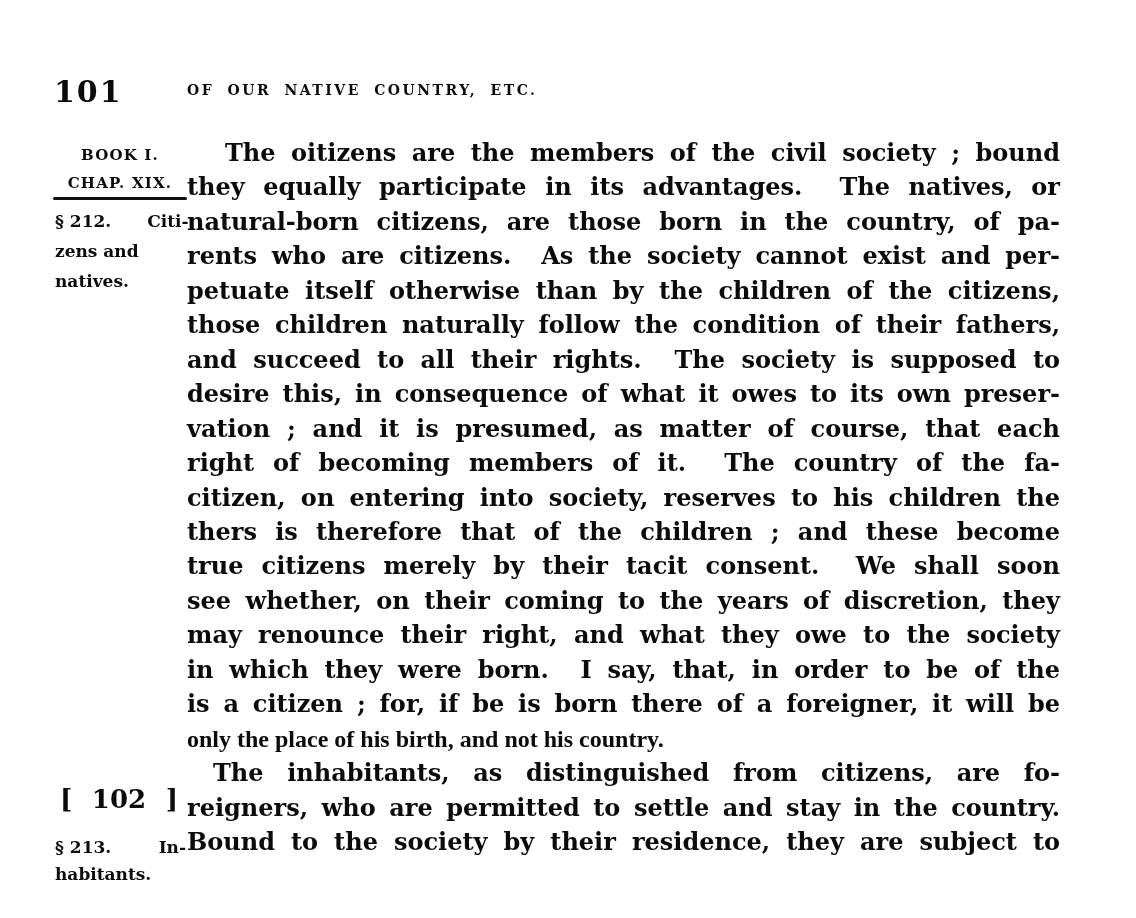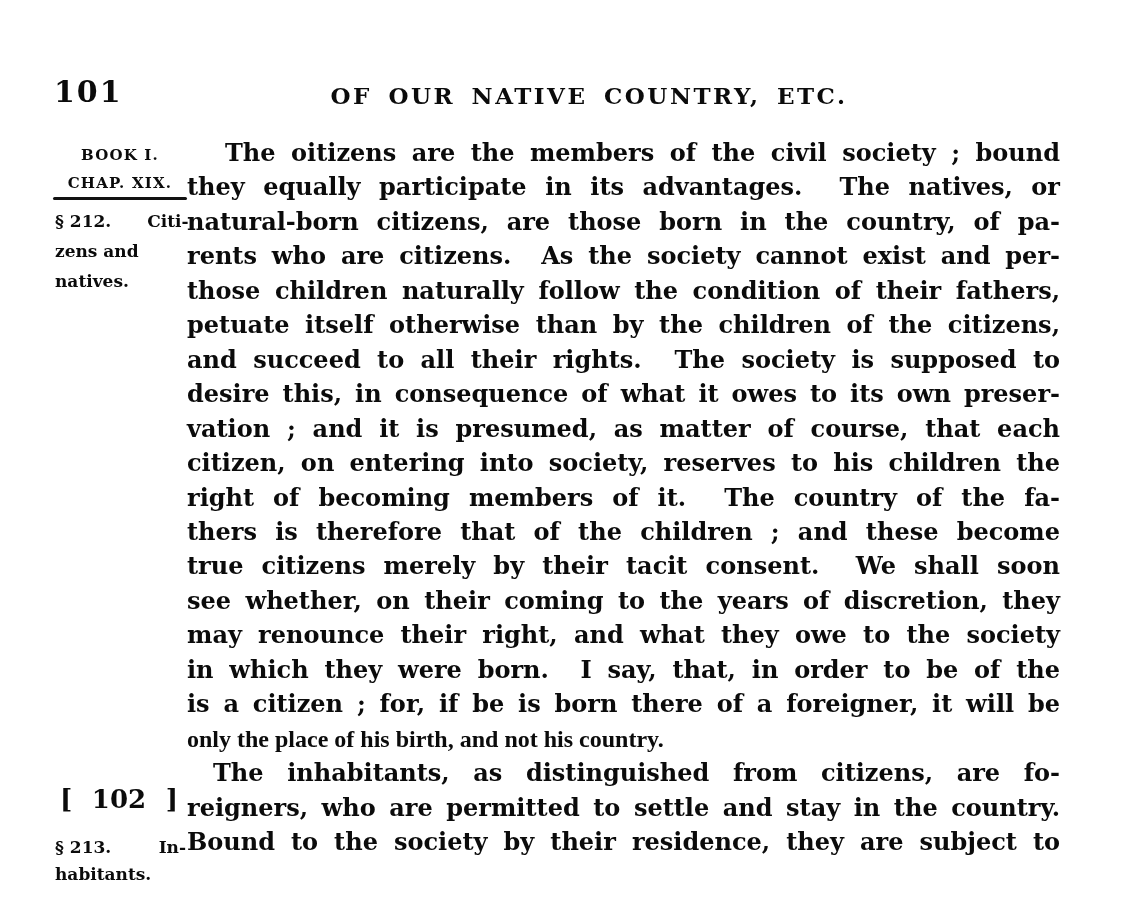--- a/index.html
+++ b/index.html
@@ -17,23 +17,22 @@
     font-weight: 700;
   }
   .pagenum {
     position: absolute;
     left: 54px; top: 74px;
     font-size: 30px;
     letter-spacing: 2px;
   }
   .running-header {
     position: absolute;
-    left: 174px; top: 82px; width: 830px;
-    text-align: center;
-    font-size: 23px;
+    left: 187px; top: 82px; width: 830px;
+    font-size: 14px;
     letter-spacing: 2.5px;
     word-spacing: 6px;
     white-space: nowrap;
   }
   
   .m-bookchap {
     position: absolute;
     left: 52px; top: 141px; width: 136px;
     text-align: center;
     font-size: 15px;
@@ -121,27 +120,27 @@
       <span>In-</span>
     </div>
     <div>habitants.</div>
   </div>
 
   <div class="body-col">
     <div class="line ind1">The oitizens are the members of the civil society ; bound</div>
     <div class="line">they equally participate in its advantages.  The natives, or</div>
     <div class="line">natural-born citizens, are those born in the country, of pa-</div>
     <div class="line">rents who are citizens.  As the society cannot exist and per-</div>
+    <div class="line">petuate itself otherwise than by the children of the citizens,</div>
     <div class="line">those children naturally follow the condition of their fathers,</div>
-    <div class="line">petuate itself otherwise than by the children of the citizens,</div>
     <div class="line">and succeed to all their rights.  The society is supposed to</div>
     <div class="line">desire this, in consequence of what it owes to its own preser-</div>
     <div class="line">vation ; and it is presumed, as matter of course, that each</div>
+    <div class="line">right of becoming members of it.  The country of the fa-</div>
     <div class="line">citizen, on entering into society, reserves to his children the</div>
-    <div class="line">right of becoming members of it.  The country of the fa-</div>
     <div class="line">thers is therefore that of the children ; and these become</div>
     <div class="line">true citizens merely by their tacit consent.  We shall soon</div>
     <div class="line">see whether, on their coming to the years of discretion, they</div>
     <div class="line">may renounce their right, and what they owe to the society</div>
     <div class="line">in which they were born.  I say, that, in order to be of the</div>
     <div class="line">is a citizen ; for, if be is born there of a foreigner, it will be</div>
     <div class="line endline">only the place of his birth, and not his country.</div>
     <div class="line ind2">The inhabitants, as distinguished from citizens, are fo-</div>
     <div class="line">reigners, who are permitted to settle and stay in the country.</div>
     <div class="line">Bound to the society by their residence, they are subject to</div>

